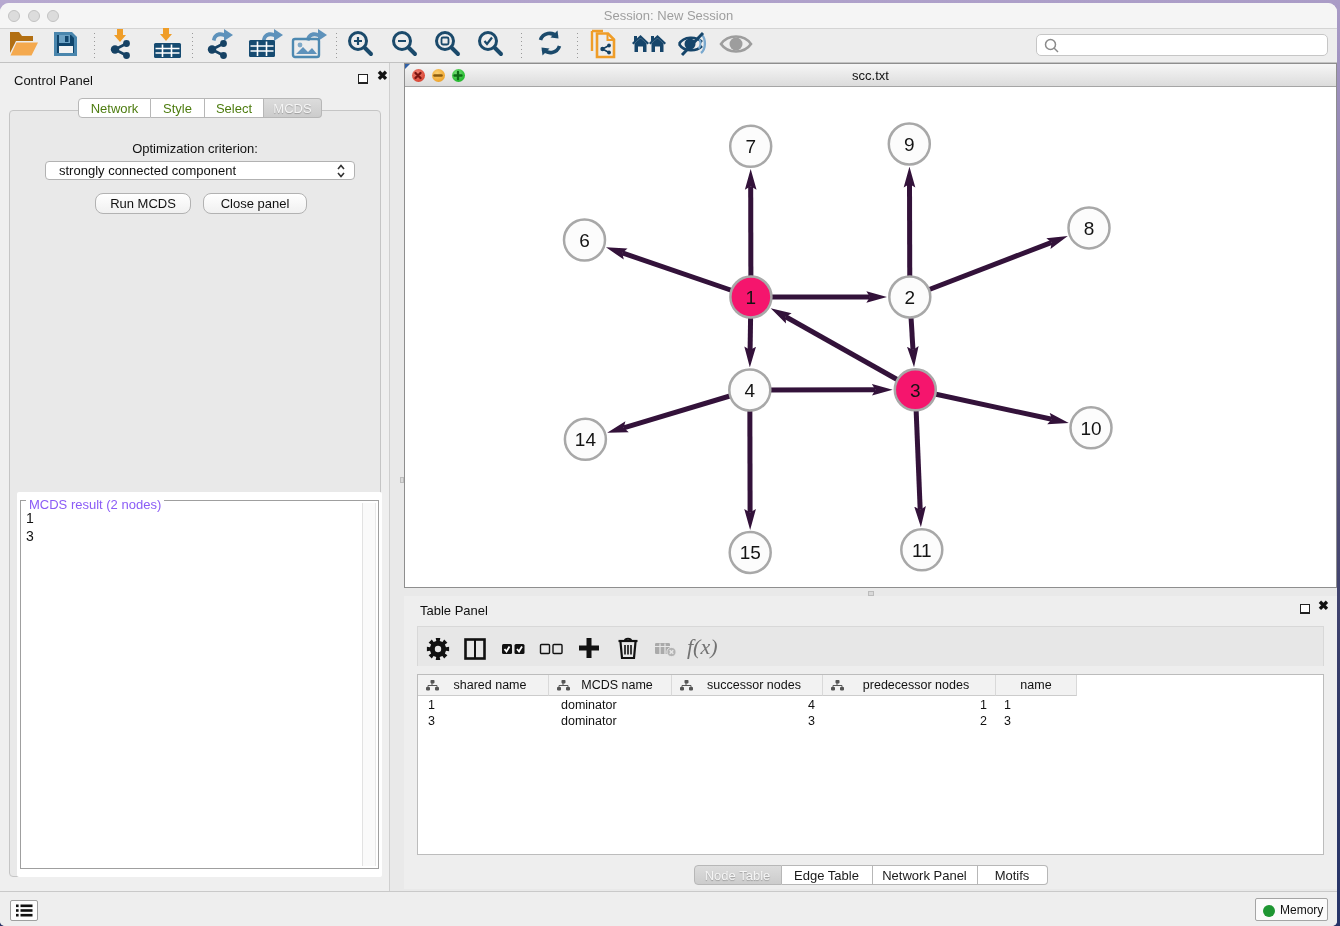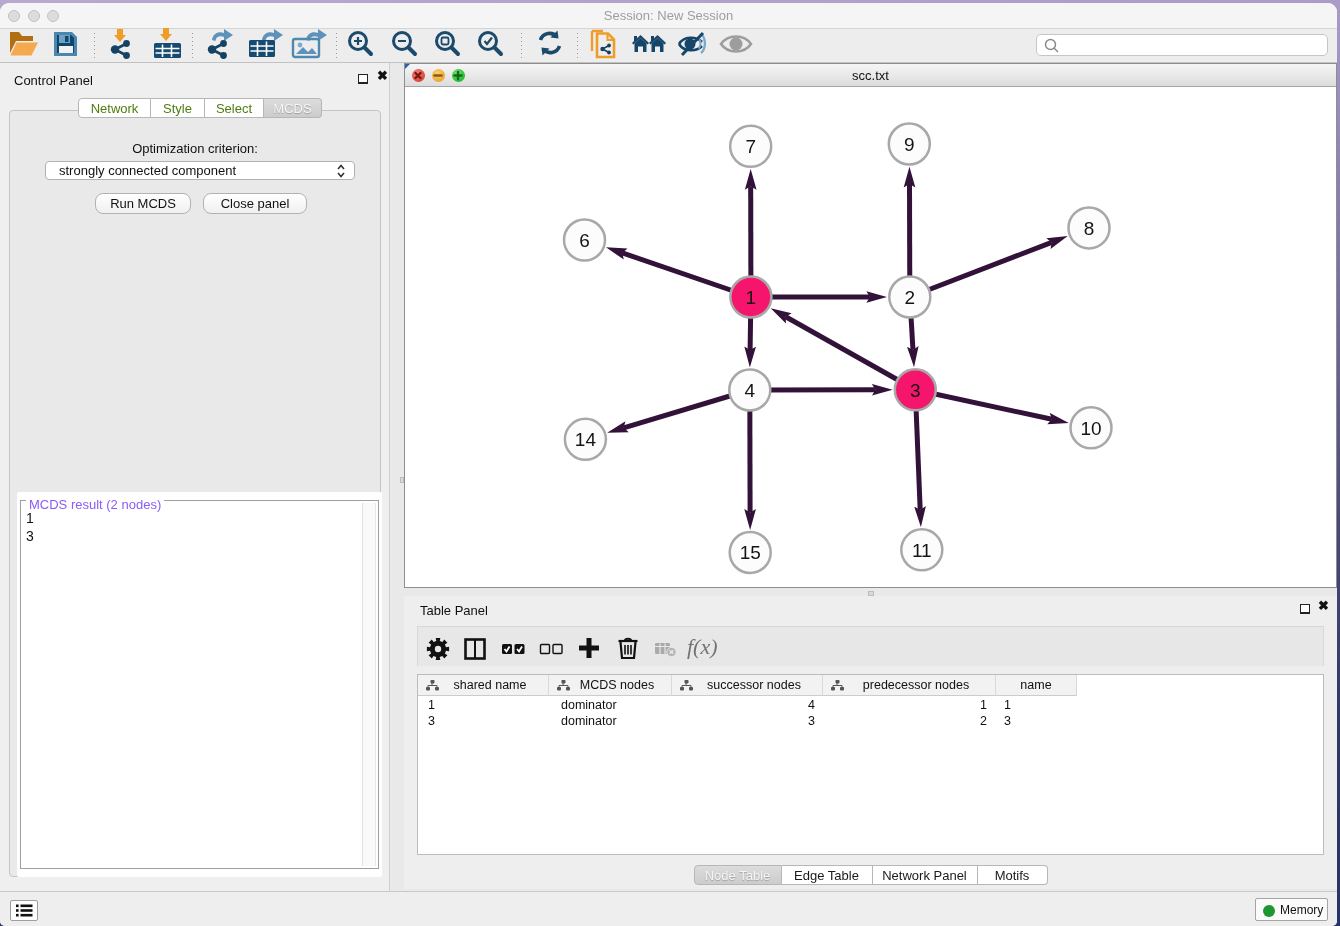--- a/index.html
+++ b/index.html
@@ -361,21 +361,21 @@
     </div>
     <div class="thead" style="left:131px; width:123px;">
       <svg width="13" height="11" viewBox="0 0 13 11" style="position:absolute;left:8px;top:5px">
             <g fill="#555">
               <rect x="4.5" y="0" width="4" height="3.4" rx="0.8"></rect>
               <rect x="0" y="7" width="4" height="3.4" rx="0.8"></rect>
               <rect x="9" y="7" width="4" height="3.4" rx="0.8"></rect>
               <path d="M6 3 V5.5 M2 7 V5.5 H11 V7" stroke="#555" stroke-width="1" fill="none"></path>
             </g>
           </svg>
-      <span style="margin-left:14px">MCDS nodes</span>
+      <span style="margin-left:14px">MCDS name</span>
     </div>
     <div class="thead" style="left:254px; width:151px;">
       <svg width="13" height="11" viewBox="0 0 13 11" style="position:absolute;left:8px;top:5px">
             <g fill="#555">
               <rect x="4.5" y="0" width="4" height="3.4" rx="0.8"></rect>
               <rect x="0" y="7" width="4" height="3.4" rx="0.8"></rect>
               <rect x="9" y="7" width="4" height="3.4" rx="0.8"></rect>
               <path d="M6 3 V5.5 M2 7 V5.5 H11 V7" stroke="#555" stroke-width="1" fill="none"></path>
             </g>
           </svg>

